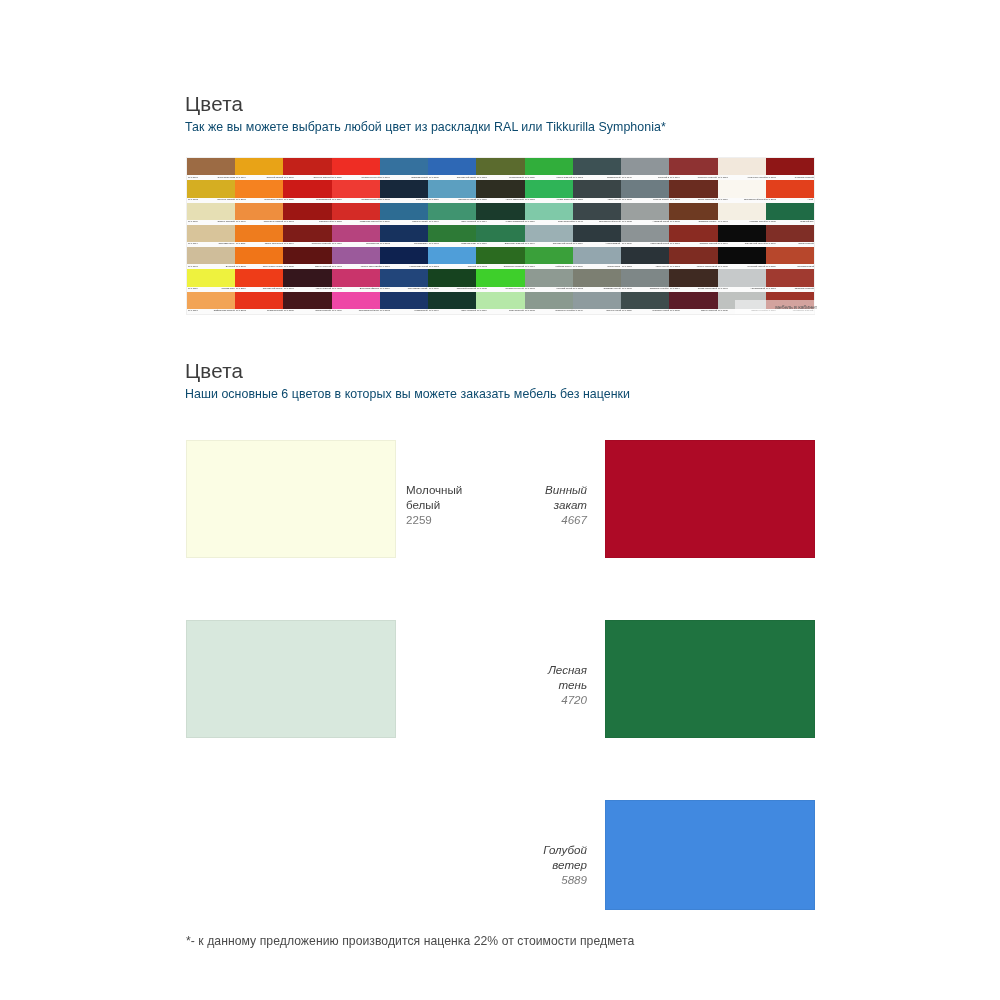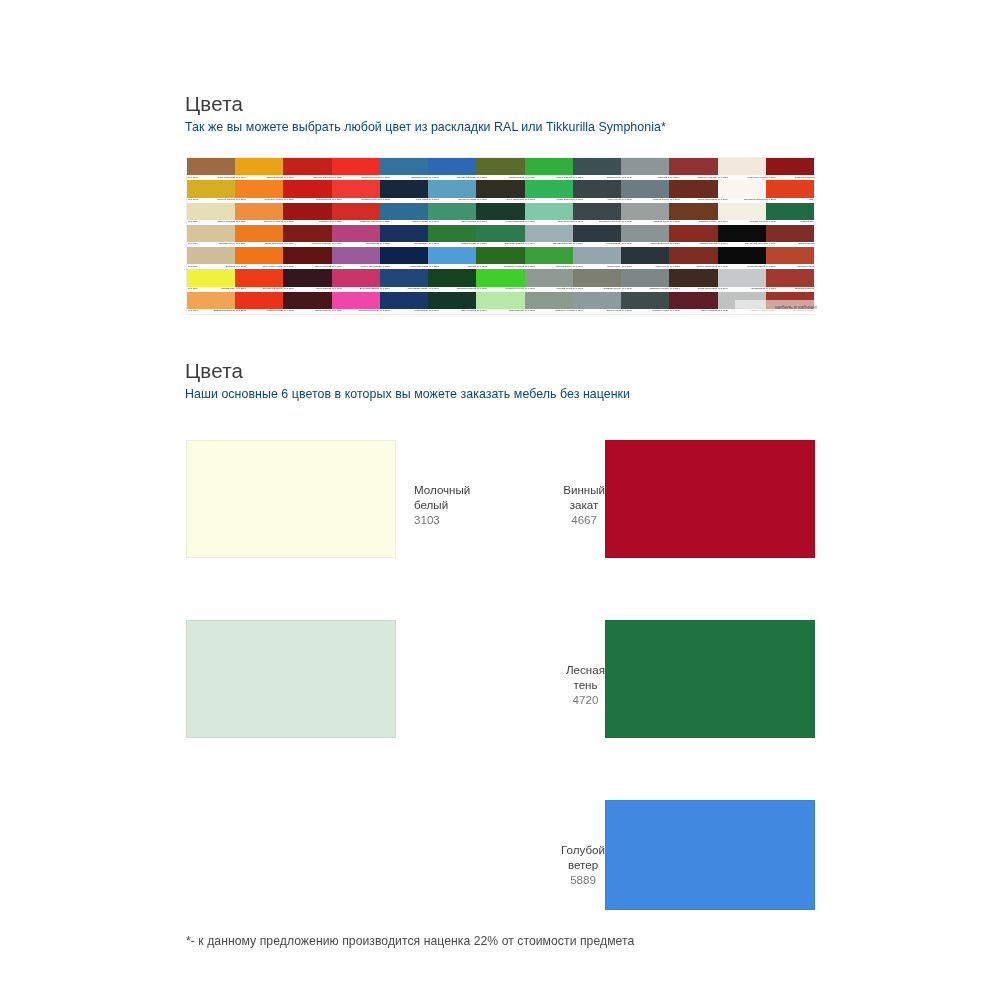--- a/index.html
+++ b/index.html
@@ -136,22 +136,22 @@
   }
   .sw-row3 .sw-box { height: 110px; }
 
   .sw-caption {
     font-size: 11.6px;
     line-height: 15px;
     color: #4a4a4a;
     padding-top: 42px;
     white-space: nowrap;
   }
-  .sw-left-block  .sw-caption { margin-left: 18px; text-align: left;  }
-  .sw-right-block .sw-caption { text-align: center; }
+  .sw-left-block  .sw-caption { margin-left: 10px; text-align: left;  }
+  .sw-right-block .sw-caption { margin-right: 18px; text-align: right; font-style: italic; }
 
   .sw-name1, .sw-name2 { color: #3f3f3f; }
   .sw-code  { color: #7a7a7a; }
 
   
   .footnote {
     position: absolute;
     left: 186px;
     top: 934px;
     font-size: 12.2px;
@@ -816,21 +816,21 @@
     <div class="section-sub">Наши основные 6 цветов в которых вы можете заказать мебель без наценки</div>
   </div>
 
   <div class="swatch-grid" id="swatch-grid">
       <div class="swatch-row">
         <div class="sw-left-block">
           <div class="sw-box" style="background: rgb(251, 253, 228);"></div>
           <div class="sw-caption">
             <div class="sw-name1">Молочный</div>
             <div class="sw-name2">белый</div>
-            <div class="sw-code">3103</div>
+            <div class="sw-code">2259</div>
           </div>
         </div>
         <div class="sw-right-block">
           <div class="sw-box" style="background: rgb(174, 10, 38);"></div>
           <div class="sw-caption">
             <div class="sw-name1">Винный</div>
             <div class="sw-name2">закат</div>
             <div class="sw-code">4667</div>
           </div>
         </div>

